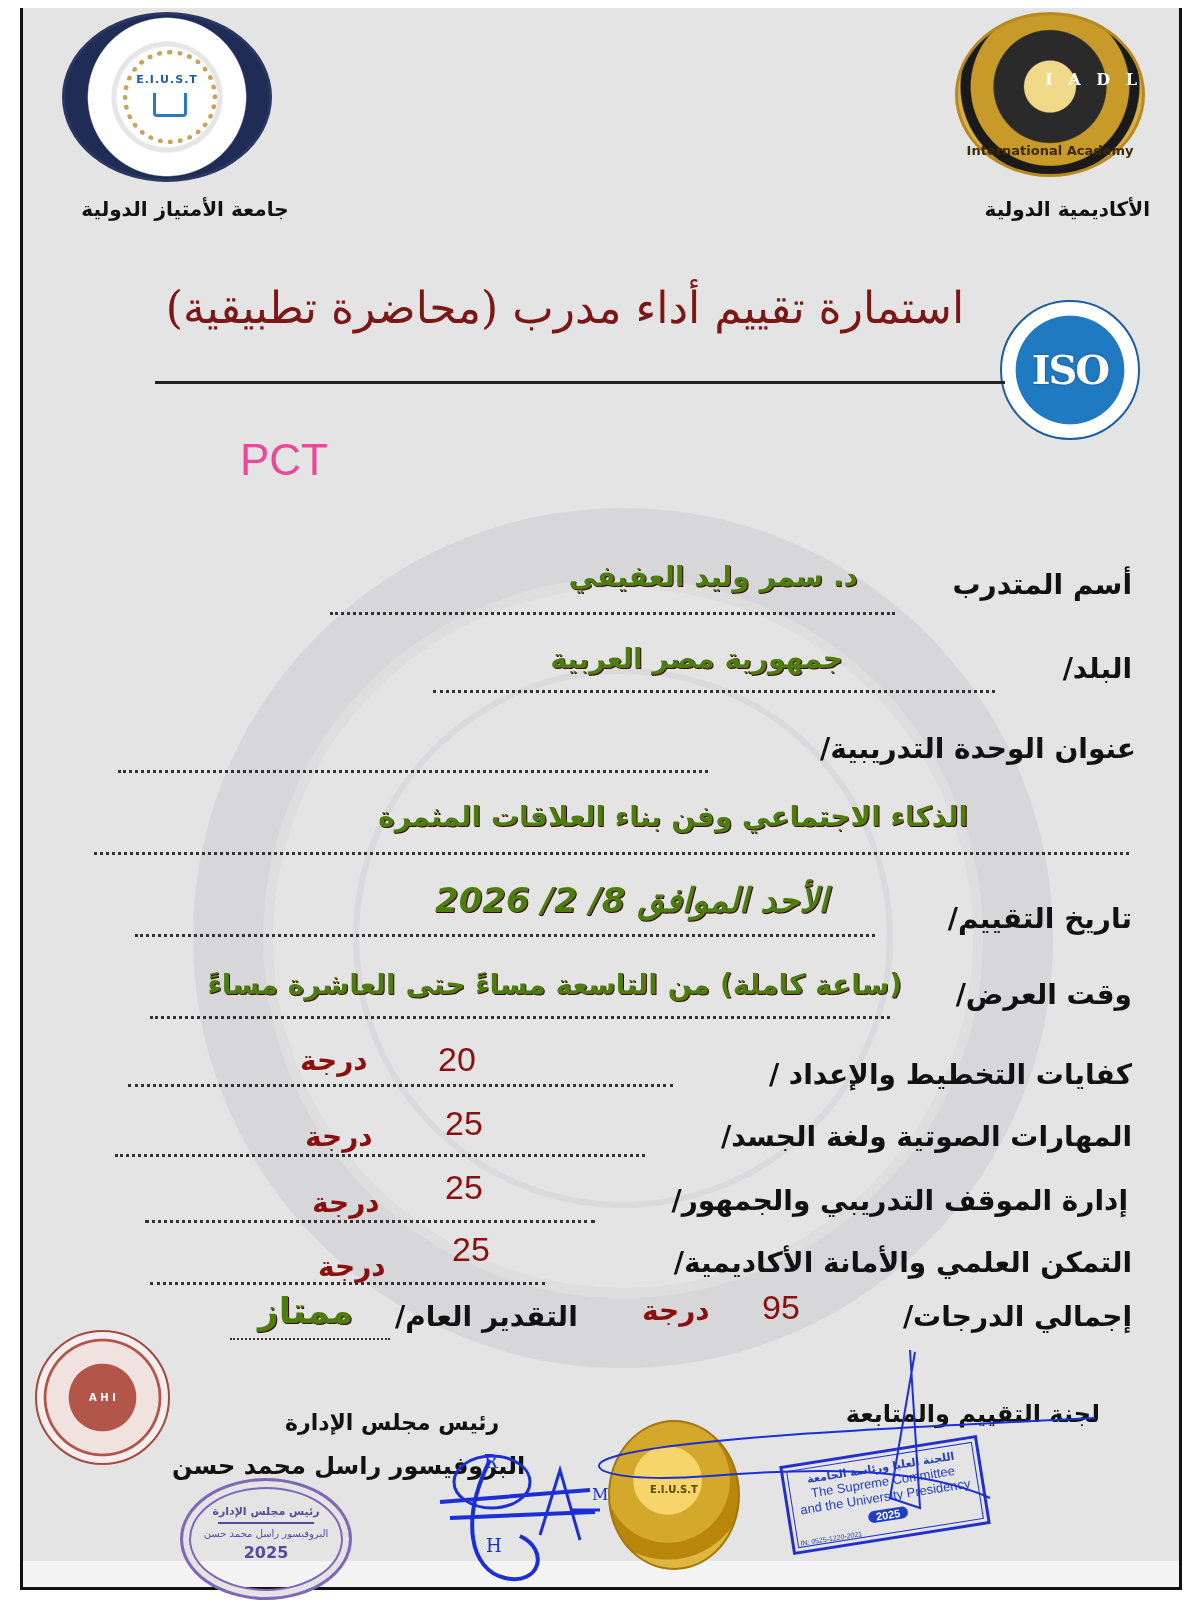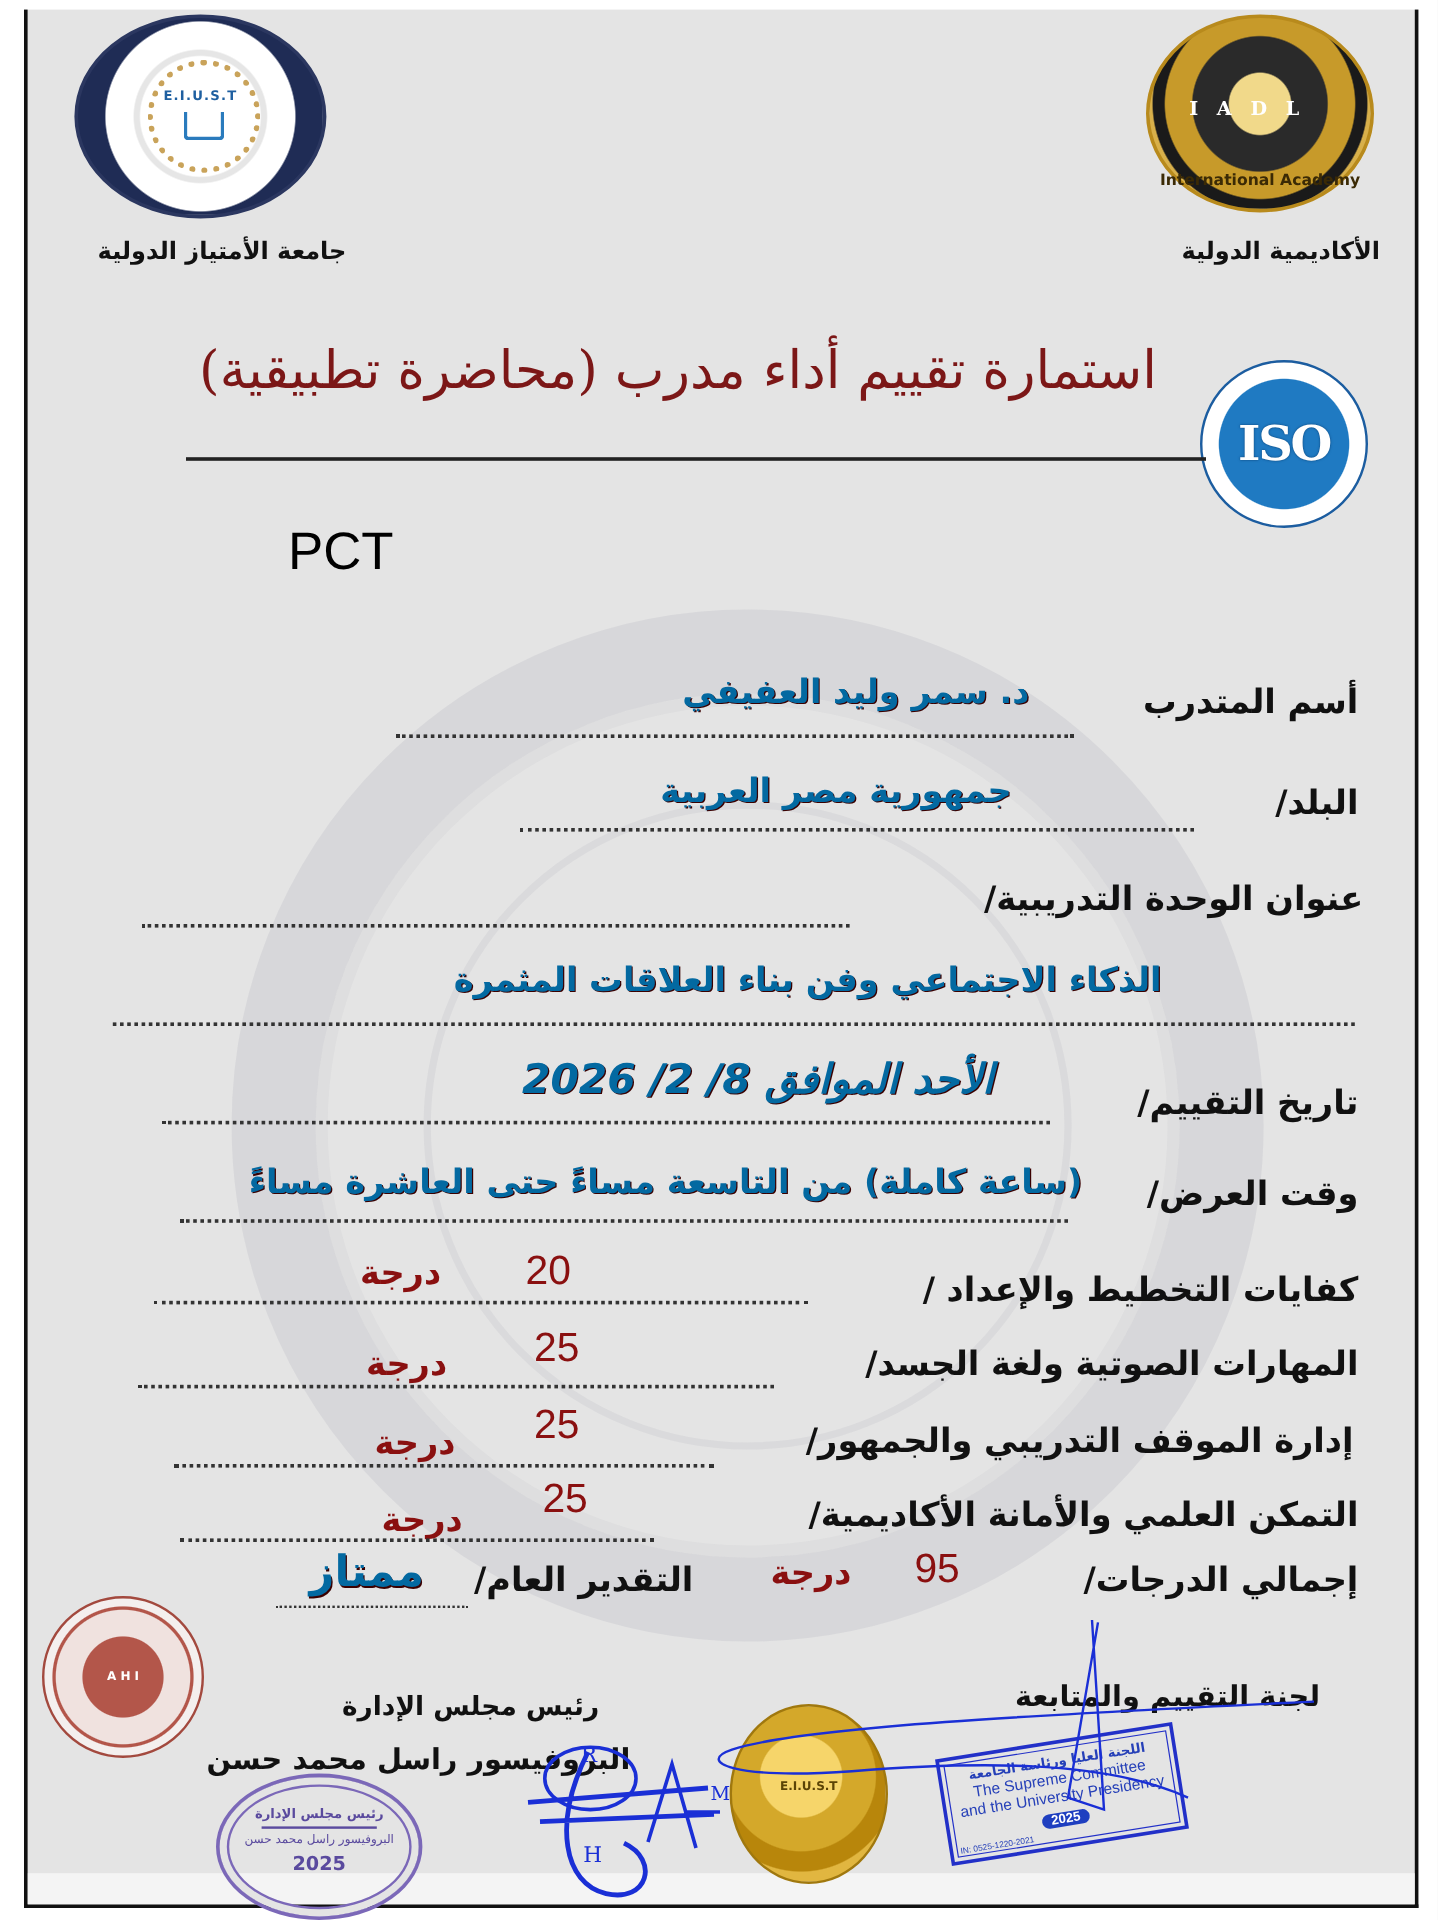--- a/index.html
+++ b/index.html
@@ -35,44 +35,44 @@
   }
   .seal-eiust .seal-text { position: absolute; top: 58px; width: 100%; text-align: center; font: bold 11px "DejaVu Sans", sans-serif; color: #1e5fa0; letter-spacing: 1px; }
   .seal-eiust .seal-book { position: absolute; top: 78px; left: 88px; width: 34px; height: 24px; border: 3px solid #2a7bbd; border-top: none; border-radius: 0 0 4px 4px; }
   .seal-eiust .seal-wreath { position: absolute; top: 35px; left: 58px; width: 94px; height: 94px; border-radius: 50%; border: 5px dotted #c9a35a; }
 
   .seal-iadl {
     left: 955px; top: 12px; width: 190px; height: 165px;
     background: radial-gradient(circle at 50% 45%, #f1d98a 0 20%, #2a2a2a 21% 44%, #c79a2a 45% 62%, #1a1a1a 63% 70%, #d8b04a 71% 90%, #7a5a10 91%);
     border: 3px solid #b88a1c;
   }
-  .seal-iadl .letters { position: absolute; top: 66px; width: 100%; text-align: left; font: bold 16px "DejaVu Serif", serif; color: #fff; letter-spacing: 5px; margin-left: 33px; }
+  .seal-iadl .letters { position: absolute; top: 55px; width: 100%; text-align: right; font: bold 16px "DejaVu Serif", serif; color: #fff; letter-spacing: 5px; }
   .seal-iadl .ring-label { position: absolute; bottom: 16px; width: 100%; text-align: center; font: bold 13px "DejaVu Sans", sans-serif; color: #3b2a05; }
 
   .seal-iso {
     left: 1000px; top: 300px; width: 140px; height: 140px;
     background: radial-gradient(circle, #1f7ac2 0 56%, #ffffff 57% 80%, #1c5da0 81% 84%, #ffffff 85%);
     border: 2px solid #1c5da0;
   }
   .seal-iso .iso-text { position: absolute; top: 44px; width: 100%; text-align: center; font: 900 40px "DejaVu Serif", serif; color: #fff; letter-spacing: -2px; text-shadow: 0 0 2px #0b3e70; }
 
   .org-name { position: absolute; font: bold 20px "DejaVu Sans", sans-serif; color: #111; direction: rtl; text-align: center; line-height: 38px; }
   .org-left { left: 50px; top: 190px; width: 270px; }
   .org-right { left: 900px; top: 190px; width: 250px; text-align: right; }
 
   
   .form-title { position: absolute; left: 150px; top: 282px; width: 830px; text-align: center; direction: rtl; font: 44px "DejaVu Serif", serif; color: #7c1717; }
   .title-rule { position: absolute; left: 155px; top: 381px; width: 850px; height: 3px; background: #222; }
   .program-line { position: absolute; left: 230px; top: 425px; width: 790px; height: 70px; direction: rtl; }
   .program-name { position: absolute; right: 0; top: 0; font: 44px "DejaVu Serif", serif; color: #1f2b7a; }
-  .program-code { position: absolute; left: 10px; top: 10px; font: 44px "Liberation Sans", sans-serif; color: #000000; }
+  .program-code { position: absolute; left: 10px; top: 10px; font: 44px "Liberation Sans", sans-serif; color: #ec4899; }
 
   
   .field-label { position: absolute; font: bold 28px "DejaVu Sans", sans-serif; color: #111; direction: rtl; white-space: nowrap; }
-  .field-value { position: absolute; font: bold 28px "DejaVu Sans", sans-serif; color: #0369a1; direction: rtl; white-space: nowrap; text-shadow: 1px 1px 0 #3a0000; }
+  .field-value { position: absolute; font: bold 28px "DejaVu Sans", sans-serif; color: #4d7c0f; direction: rtl; white-space: nowrap; text-shadow: 1px 1px 0 #3a0000; }
   .dots { position: absolute; height: 0; border-bottom: 3px dotted #333; }
   .score-num { position: absolute; font: 34px "Liberation Sans", sans-serif; color: #8a1010; }
   .score-unit { position: absolute; font: bold 28px "DejaVu Sans", sans-serif; color: #8a1010; direction: rtl; }
 
   
   .sig-title { position: absolute; font: bold 22px "DejaVu Sans", sans-serif; color: #111; direction: rtl; white-space: nowrap; }
   .stamp-red {
     position: absolute; left: 35px; top: 1330px; width: 135px; height: 135px; border-radius: 50%;
     border: 2px solid #a3493e; background: radial-gradient(circle, #b3564a 0 36%, #f0e2df 37% 60%, #b3564a 61% 63%, #f4efee 64%);
   }

